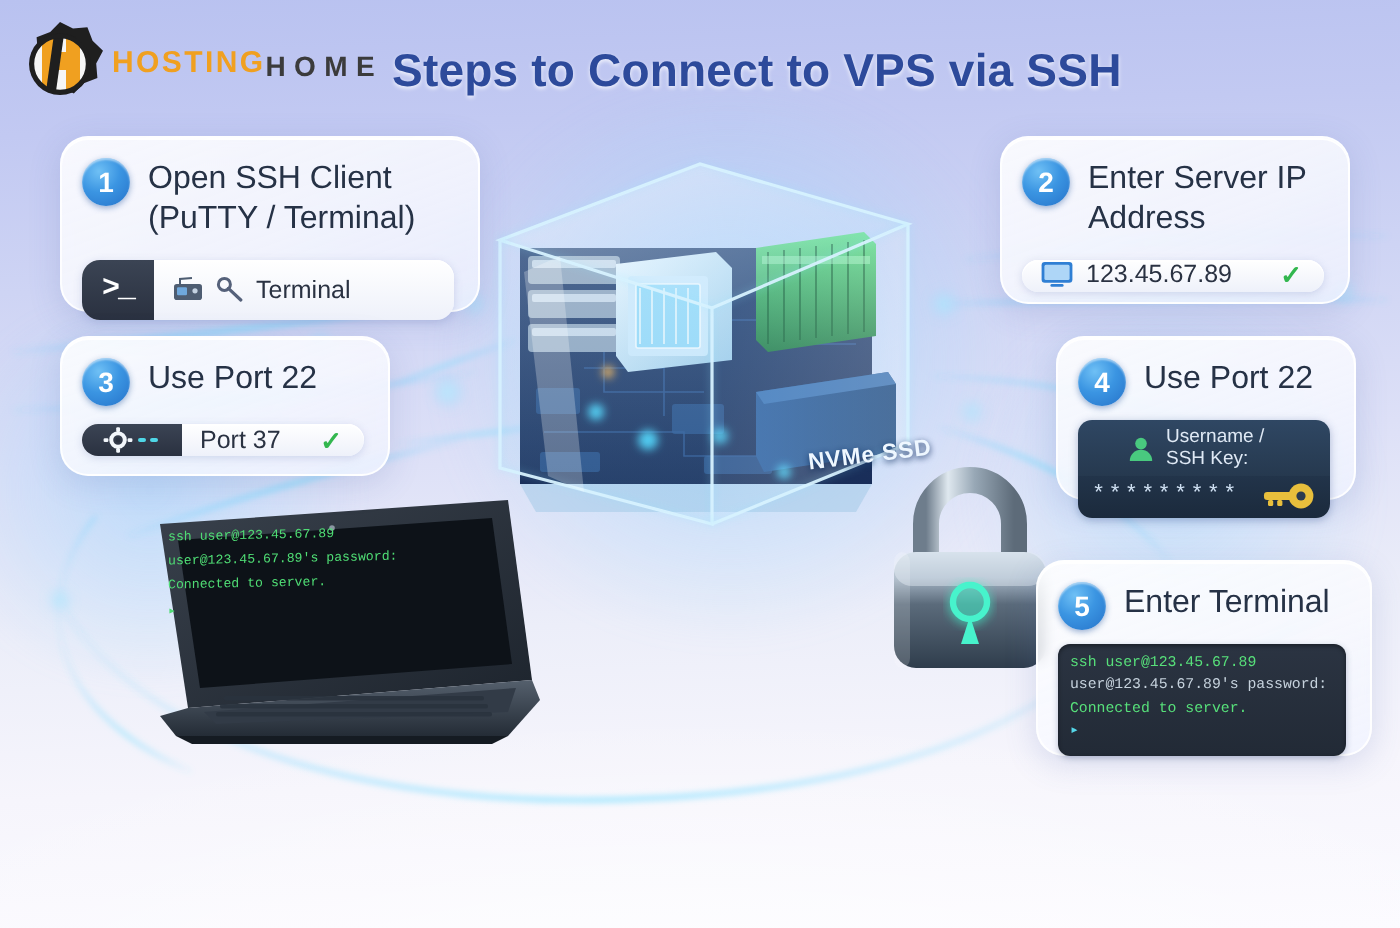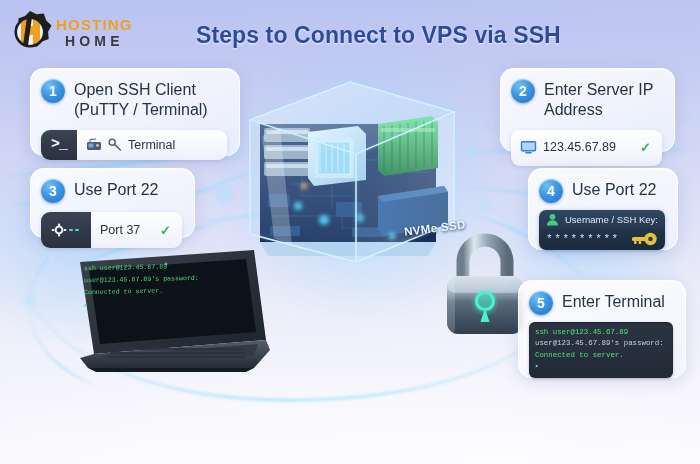--- a/index.html
+++ b/index.html
@@ -48,21 +48,21 @@
   .logo {
     position: absolute; left: 8px; top: 8px;
     width: 104px; height: 48px;
     display: flex; align-items: center; gap: 4px;
   }
   .logo-badge {
     position: relative;
     width: 44px; height: 44px;
     flex: 0 0 44px;
   }
-  .logo-words { display: flex; flex-direction: column; line-height: 1; align-items: center; }
+  .logo-words { display: flex; flex-direction: row; line-height: 1; }
   .logo-hosting {
     font-size: 15px; font-weight: bold; color: #f0a020;
     letter-spacing: 1.2px; font-family: "Liberation Sans", sans-serif;
   }
   .logo-home {
     font-size: 14px; font-weight: bold; color: #3b3b3b;
     letter-spacing: 4.2px; margin-top: 2px;
   }
   
   .title {
@@ -101,21 +101,21 @@
   }
   .card-title .l2 { display: block; }
   
   .pill {
     margin-top: 9px;
     border-radius: 9px;
     background: linear-gradient(180deg, #ffffff 0%, #eef1fa 100%);
     box-shadow: 0 1px 4px rgba(90,110,170,0.22), inset 0 1px 0 #fff;
     display: flex; align-items: center;
     overflow: hidden;
-    height: 36px;
+    height: 16px;
   }
   .pill-dark {
     background: linear-gradient(180deg, #3b4454 0%, #2a3140 100%);
     height: 100%;
     display: flex; align-items: center; justify-content: center;
     color: #fff;
     padding: 0 10px;
     flex: 0 0 auto;
   }
   .prompt-glyph {
@@ -141,21 +141,21 @@
   #card4 { left: 528px; top: 168px; width: 150px; height: 82px; padding-bottom: 8px; }
   .authbox {
     margin-top: 7px;
     border-radius: 7px;
     overflow: hidden;
     box-shadow: 0 1px 4px rgba(40,70,130,0.35);
   }
   .auth-row1 {
     background: linear-gradient(180deg, #2f4763 0%, #26394f 100%);
     display: flex; align-items: center; gap: 6px;
-    padding: 3px 7px;
+    padding: 3px 25px;
   }
   .auth-label { color: #dfe9f5; font-size: 9.5px; }
   .auth-row2 {
     background: linear-gradient(180deg, #22344a 0%, #1b2a3c 100%);
     display: flex; align-items: center;
     padding: 3px 7px 4px 7px;
   }
   .auth-dots {
     color: #cfe0f2; font-size: 11px; letter-spacing: 1.6px;
     font-family: "Liberation Mono", monospace;

